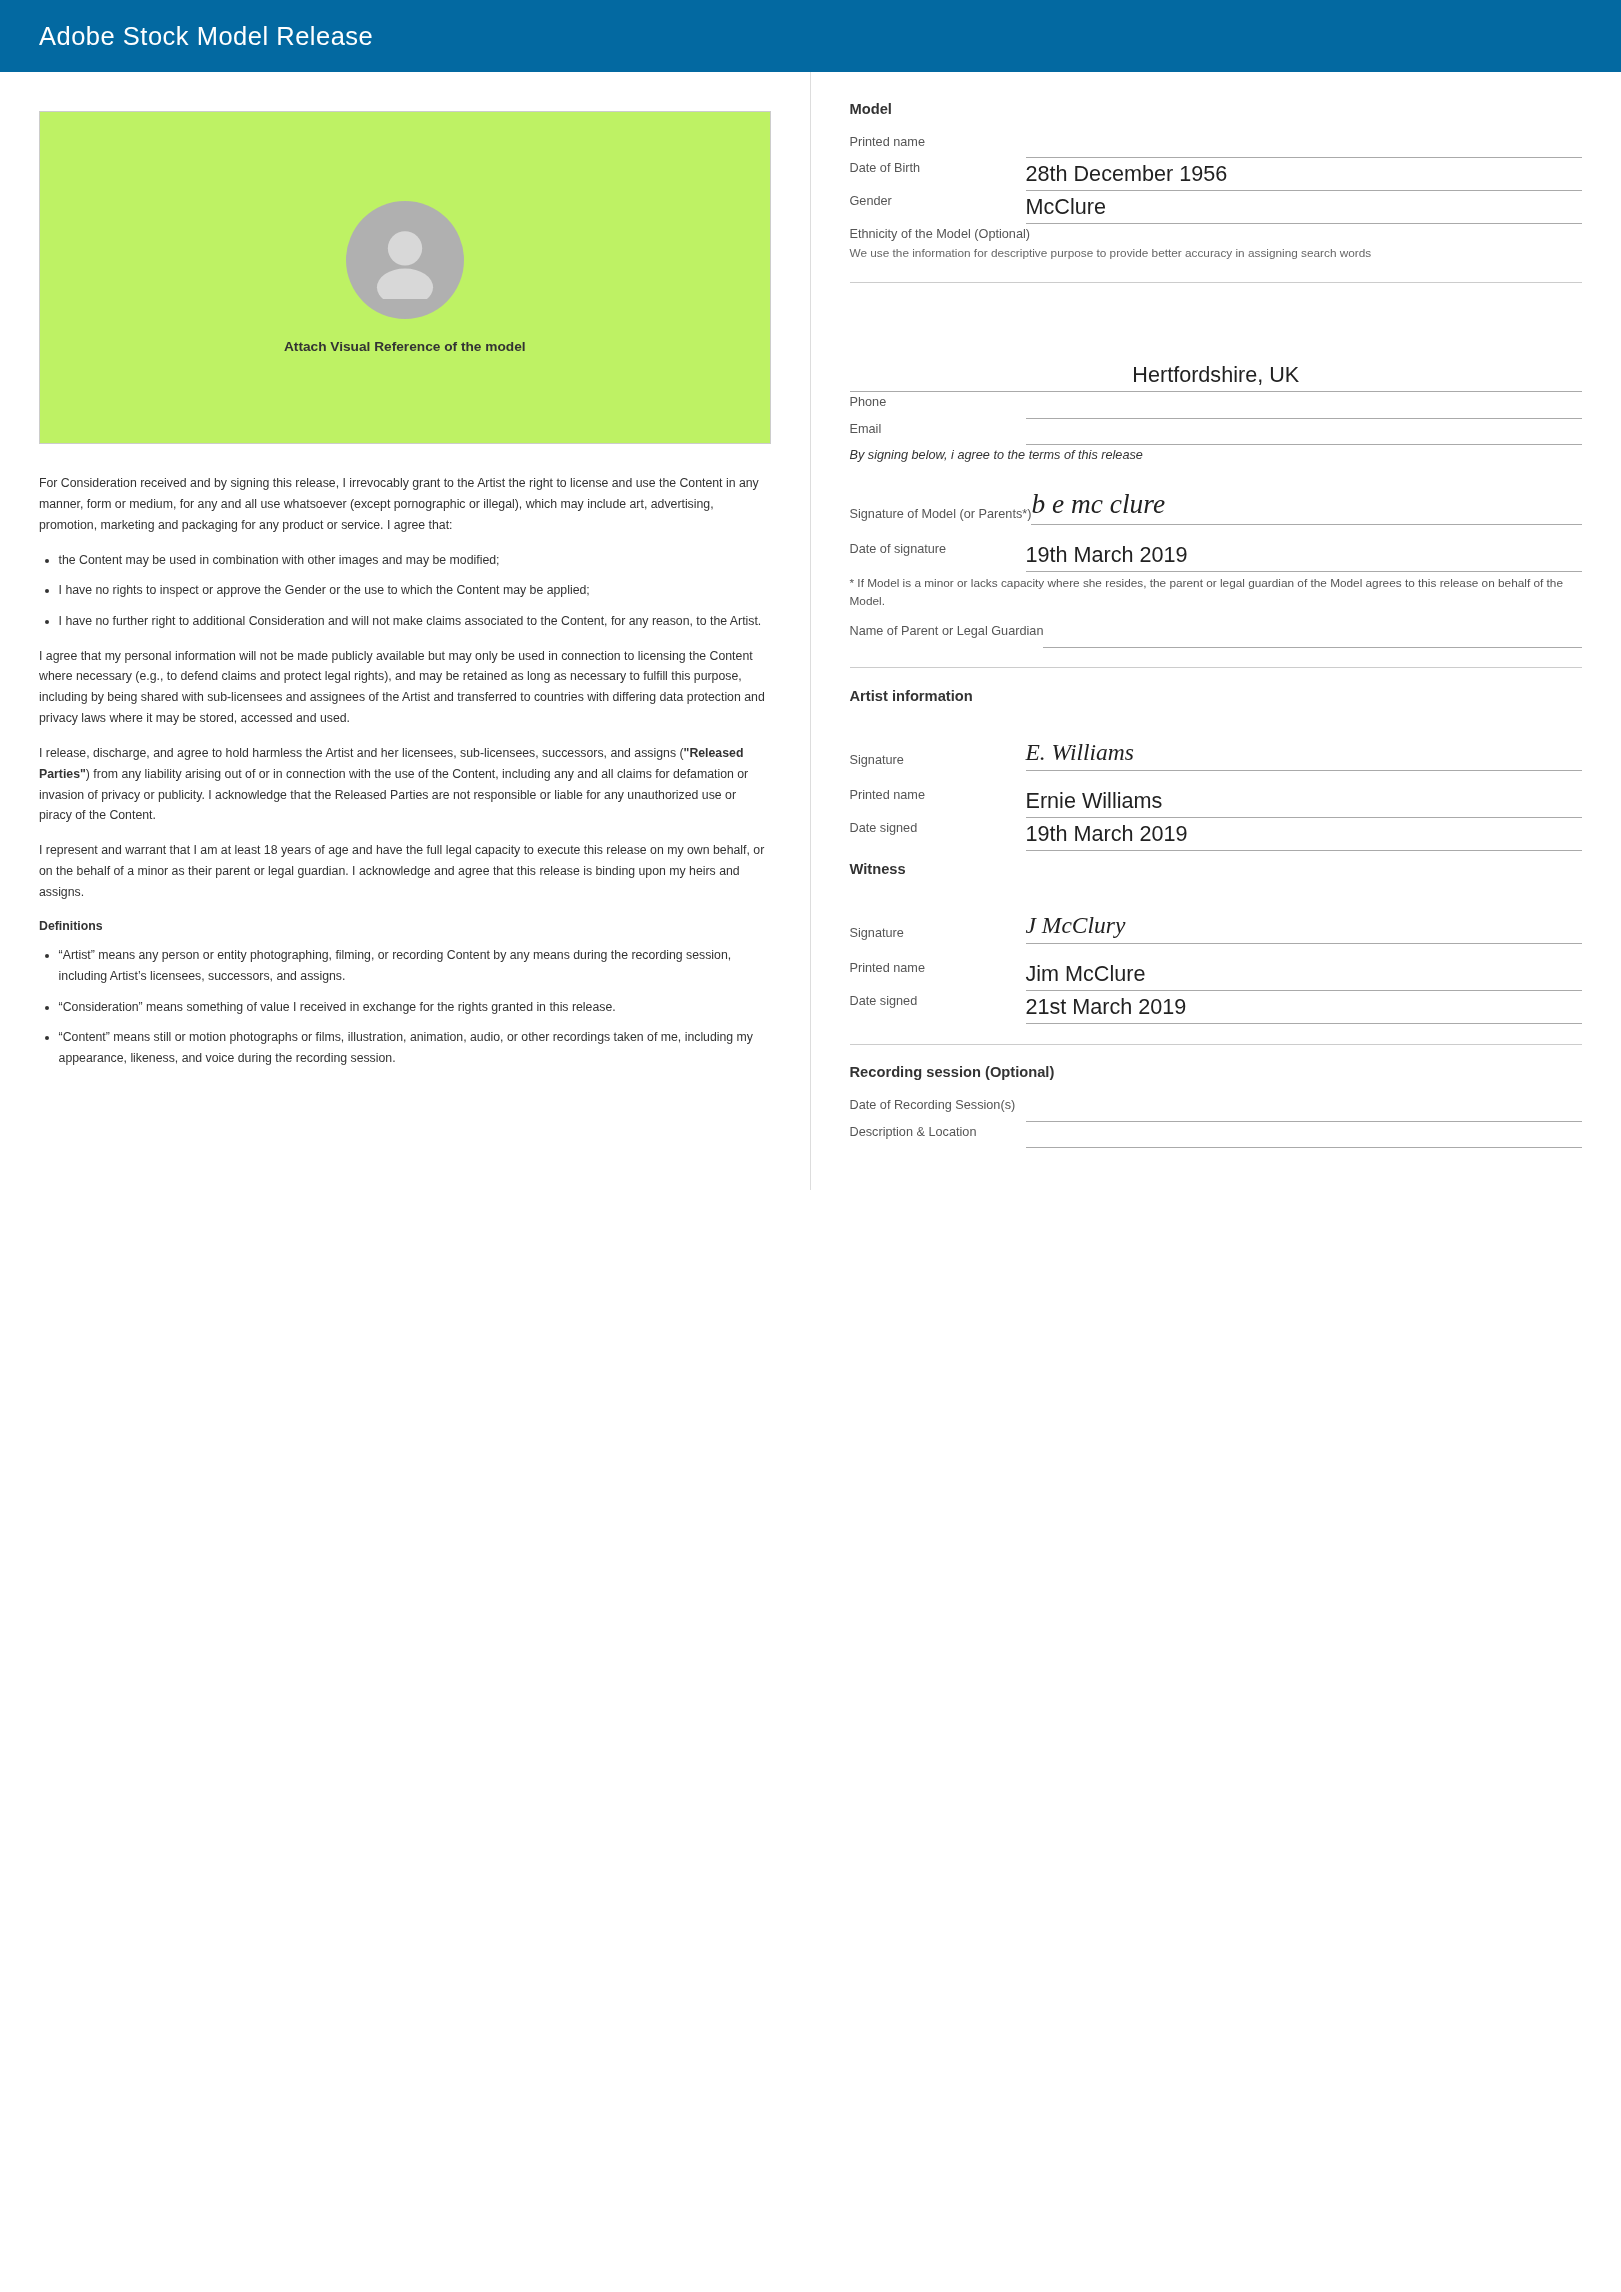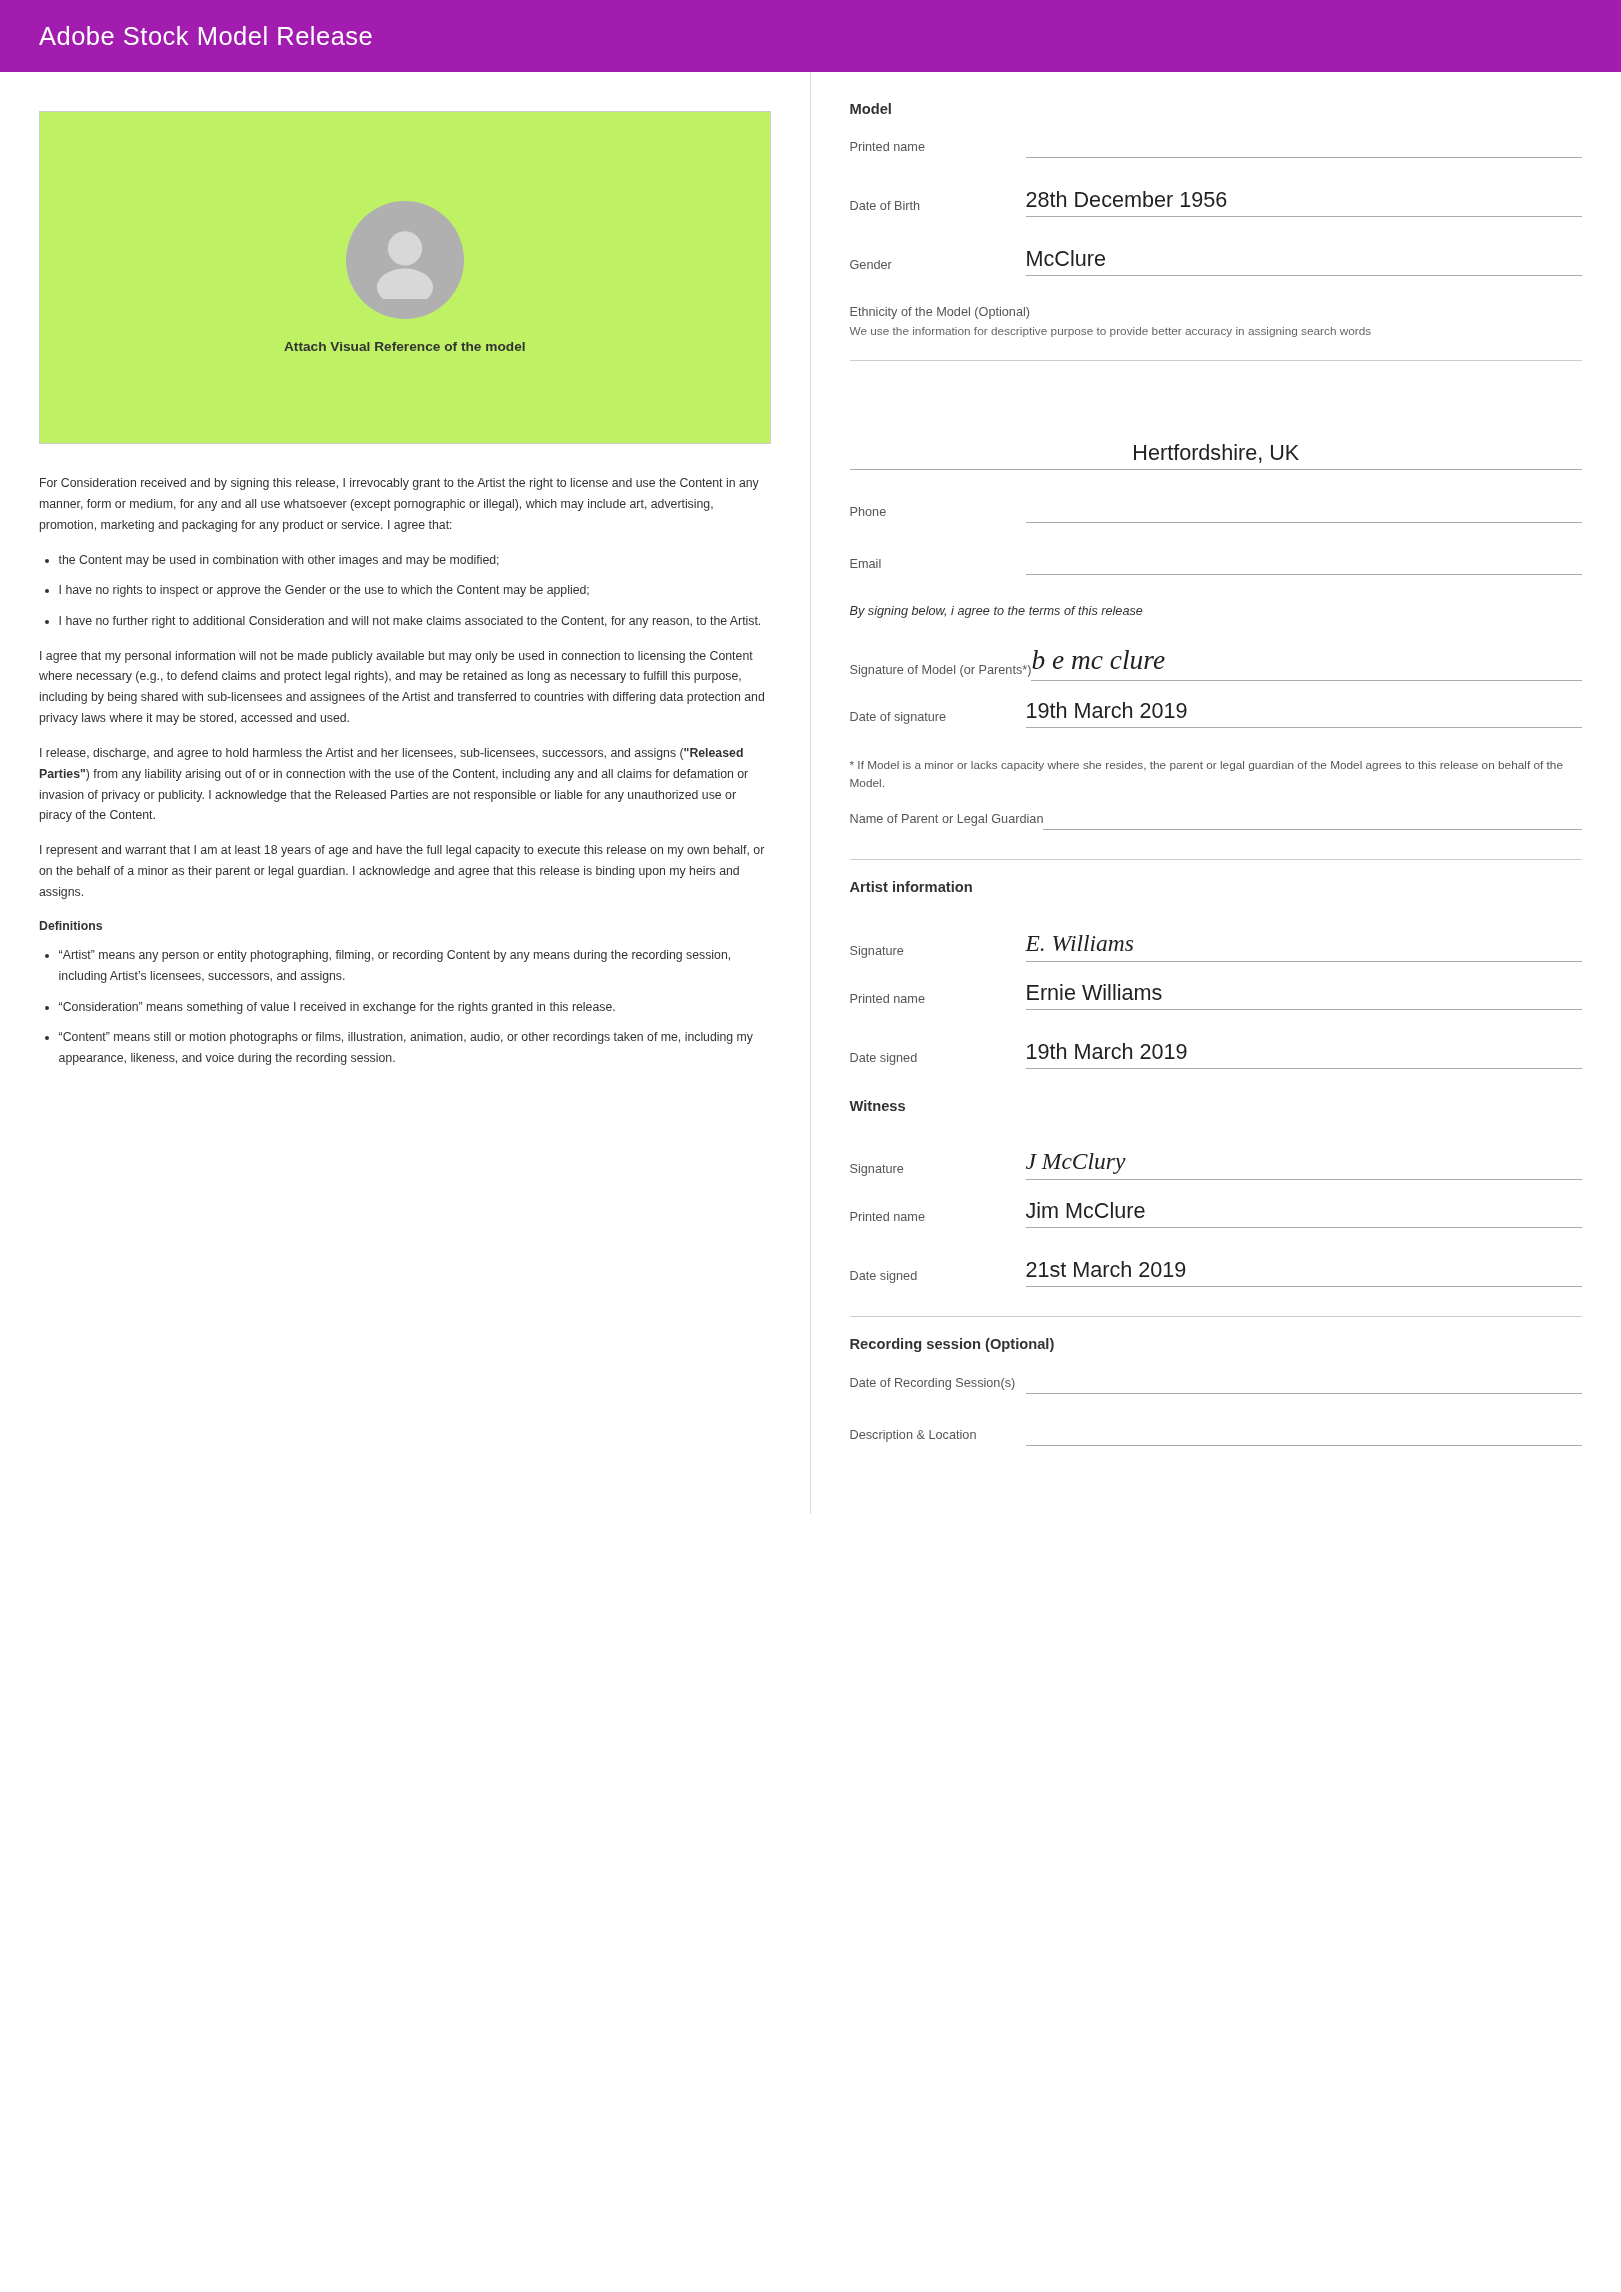--- a/index.html
+++ b/index.html
@@ -5,21 +5,21 @@
     * { margin: 0; padding: 0; box-sizing: border-box; }
     body {
       font-family: Arial, sans-serif;
       font-size: 12.7px;
       background: #fff;
       color: #333;
       width: 1621px;
       min-height: 2293px;
     }
     .header {
-      background: #a21caf;
+      background: #0369a1;
       padding: 21.6px 39px;
       color: #fff;
     }
     .header h1 {
       font-size: 25.5px;
       font-weight: 400;
       letter-spacing: 0.5px;
     }
     .main-content {
       display: flex;
@@ -88,22 +88,22 @@
     }
     
     .section-title {
       font-size: 14.7px;
       font-weight: bold;
       color: #333;
       margin-bottom: 17.6px;
     }
     .field-row {
       display: flex;
-      align-items: flex-end;
-      margin-bottom: 29px;
+      align-items: flex-start;
+      margin-bottom: 3px;
     }
     .field-label {
       min-width: 176px;
       font-size: 12.7px;
       color: #555;
       padding-bottom: 3.9px;
     }
     .field-value {
       flex: 1;
       border-bottom: 1px solid #aaa;

